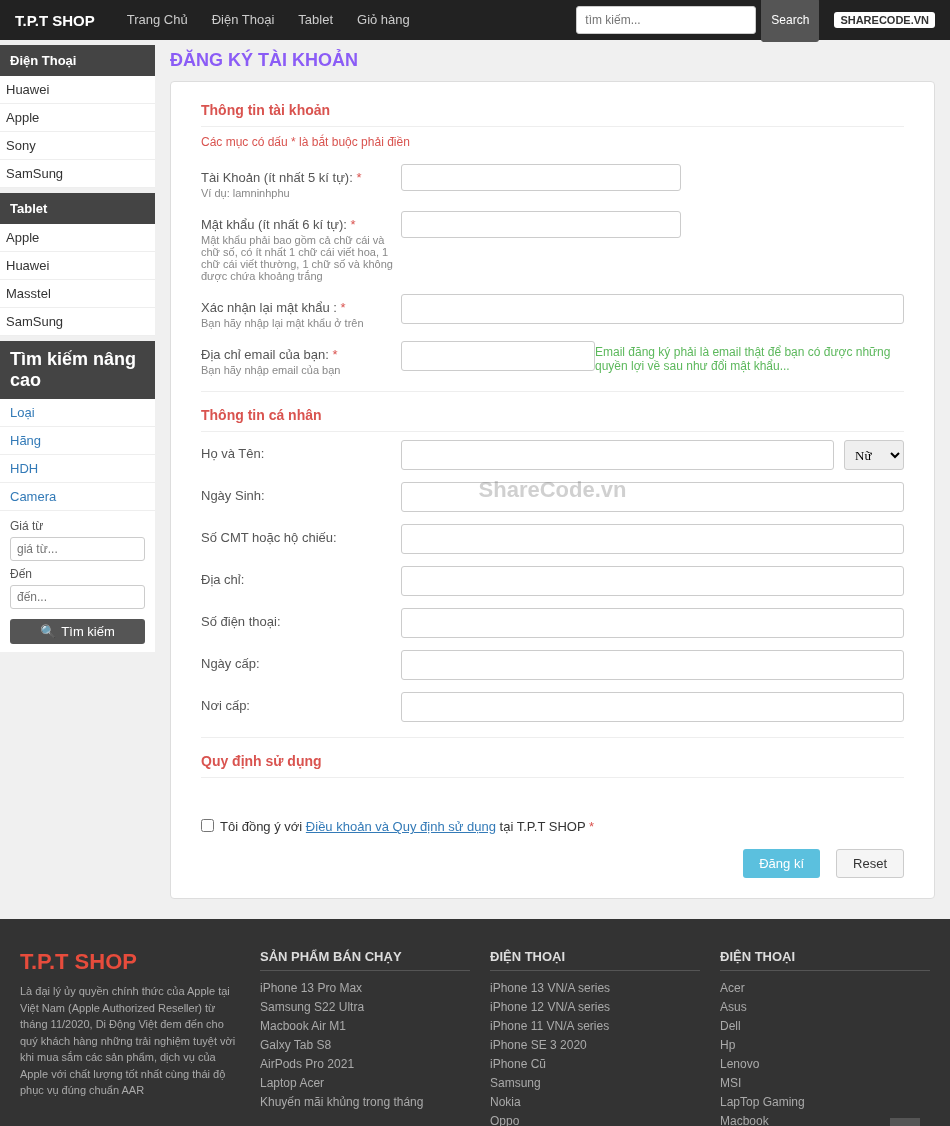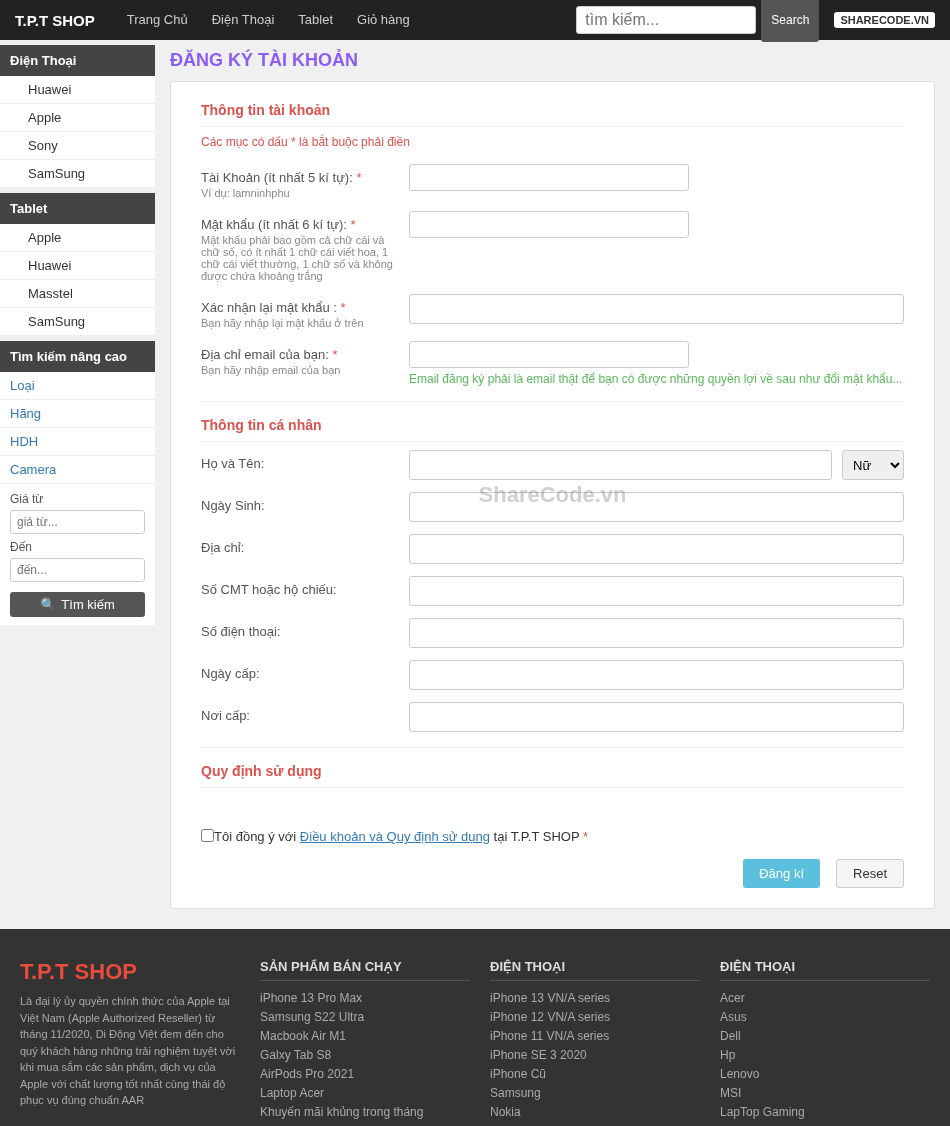--- a/index.html
+++ b/index.html
@@ -39,21 +39,21 @@
       display: flex;
       align-items: center;
       margin-left: auto;
       gap: 5px;
     }
     .header-search input {
       padding: 4px 8px;
       border: 1px solid #ccc;
       border-radius: 3px;
       width: 180px;
-      font-size: 16px;
+      font-size: 12px;
       height: 28px;
     }
     .header-search button {
       background: #555;
       color: white;
       border: none;
       padding: 13px 10px;
       cursor: pointer;
       height: 44px;
       font-size: 12px;
@@ -88,36 +88,36 @@
       background: #444;
       color: white;
       font-weight: bold;
       padding: 8px 10px;
       font-size: 13px;
       margin-bottom: 0;
     }
     .sidebar-item {
       background: white;
       border-bottom: 1px solid #eee;
-      padding: 6px 28px;
+      padding: 6px 6px;
       cursor: pointer;
       font-size: 13px;
       color: #333;
       display: block;
     }
 
     .sidebar-advanced {
       margin-top: 5px;
     }
     .sidebar-advanced-title {
       background: #444;
       color: white;
       font-weight: bold;
       padding: 8px 10px;
-      font-size: 13px;
+      font-size: 18px;
     }
     .sidebar-filter-item {
       background: white;
       border-bottom: 1px solid #eee;
       padding: 6px 10px;
       cursor: pointer;
       font-size: 13px;
       color: #337ab7;
     }
 
@@ -187,21 +187,21 @@
       color: #5cb85c;
       font-size: 12px;
       margin-bottom: 15px;
     }
     .form-required-note span { color: #d9534f; }
 
     .form-row {
       display: flex;
       align-items: flex-start;
       margin-bottom: 12px;
-      gap: 8px;
+      gap: 0;
     }
     .form-label {
       width: 200px;
       flex-shrink: 0;
       font-size: 13px;
       color: #555;
       padding-top: 6px;
     }
     .form-label .hint {
       display: block;
@@ -228,20 +228,21 @@
       flex-direction: column;
     }
 
     .gender-select {
       padding: 4px 6px;
       border: 1px solid #ccc;
       border-radius: 3px;
       font-size: 13px;
       height: 30px;
       margin-left: 5px;
+      font-family: Liberation Serif, serif;
     }
     .name-row {
       display: flex;
       align-items: center;
       gap: 5px;
       flex: 1;
     }
 
     .watermark {
       text-align: center;
@@ -267,20 +268,21 @@
 
     .divider {
       border: none;
       border-top: 1px solid #eee;
       margin: 15px 0;
     }
 
     .terms-row {
       display: flex;
       align-items: flex-start;
+      gap: 6px;
       font-size: 13px;
       margin-bottom: 15px;
       margin-top: 41px;
     }
     .terms-row a { color: #337ab7; }
 
     .form-buttons {
       display: flex;
       justify-content: flex-end;
       gap: 16px;
@@ -460,21 +462,21 @@
           </div>
           <input type="password" class="form-control form-control-wide" style="">
         </div>
 
         <div class="form-row" style="align-items:flex-start;">
           <div class="form-label">
             <span>Địa chỉ email của bạn:</span>
             <span style="color:#d9534f;">*</span>
             <span class="hint">Bạn hãy nhập email của bạn</span>
           </div>
-          <div style="display:flex;flex-direction:column;">
+          <div style="display:flex;flex-direction:row;">
             <input type="email" class="form-control form-control-wide" style="">
             <div class="email-note">Email đăng ký phải là email thật để bạn có được những quyền lợi về sau như đổi mật khẩu...</div>
           </div>
         </div>
 
         <hr class="divider">
 
         <div class="form-section-title">Thông tin cá nhân</div>
 
         <div class="form-row">
@@ -487,27 +489,27 @@
             </select>
           </div>
         </div>
 
         <div class="form-row">
           <div class="form-label">Ngày Sinh:</div>
           <input type="text" class="form-control form-control-wide" style="">
         </div>
 
         <div class="form-row">
+          <div class="form-label">Số CMT hoặc hộ chiếu:</div>
+          <input type="text" class="form-control form-control-medium" style="">
+        </div>
+
+        <div class="form-row">
           <div class="form-label">Địa chỉ:</div>
           <input type="text" class="form-control form-control-wide" style="">
-        </div>
-
-        <div class="form-row">
-          <div class="form-label">Số CMT hoặc hộ chiếu:</div>
-          <input type="text" class="form-control form-control-medium" style="">
         </div>
 
         <div class="form-row">
           <div class="form-label">Số điện thoại:</div>
           <input type="text" class="form-control form-control-medium" style="">
         </div>
 
         <div class="form-row">
           <div class="form-label">Ngày cấp:</div>
           <input type="text" class="form-control form-control-medium" style="">

